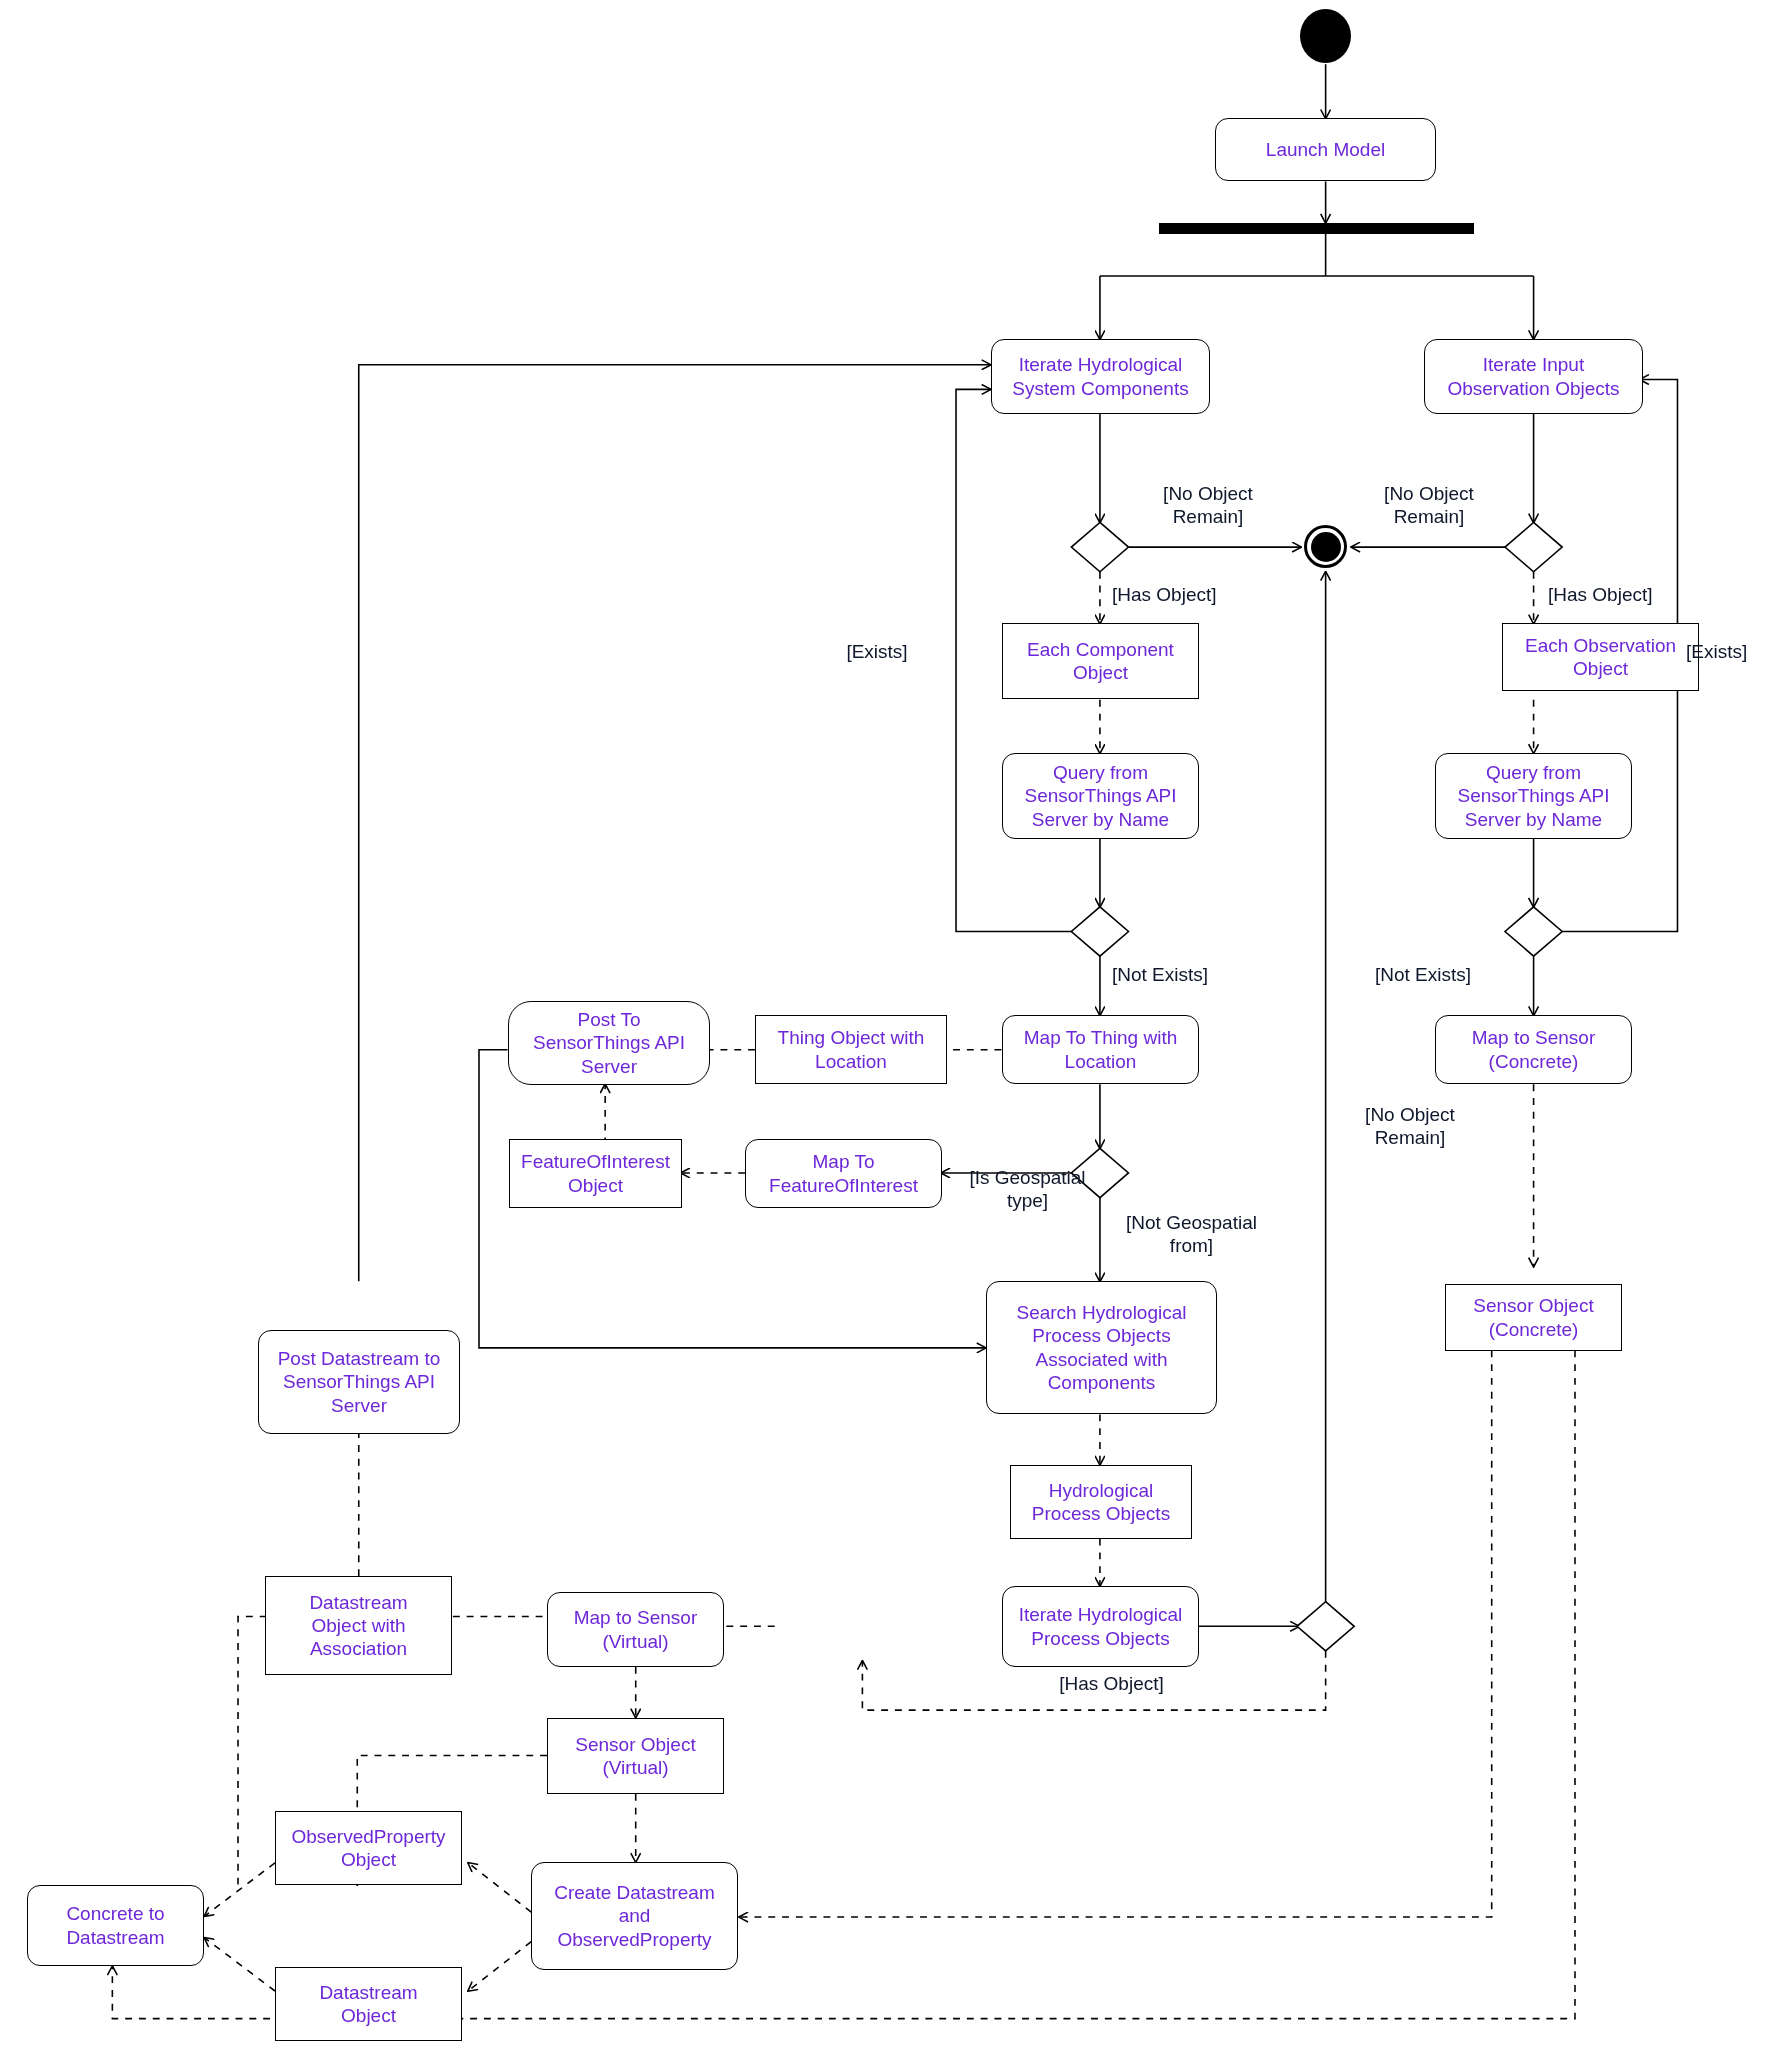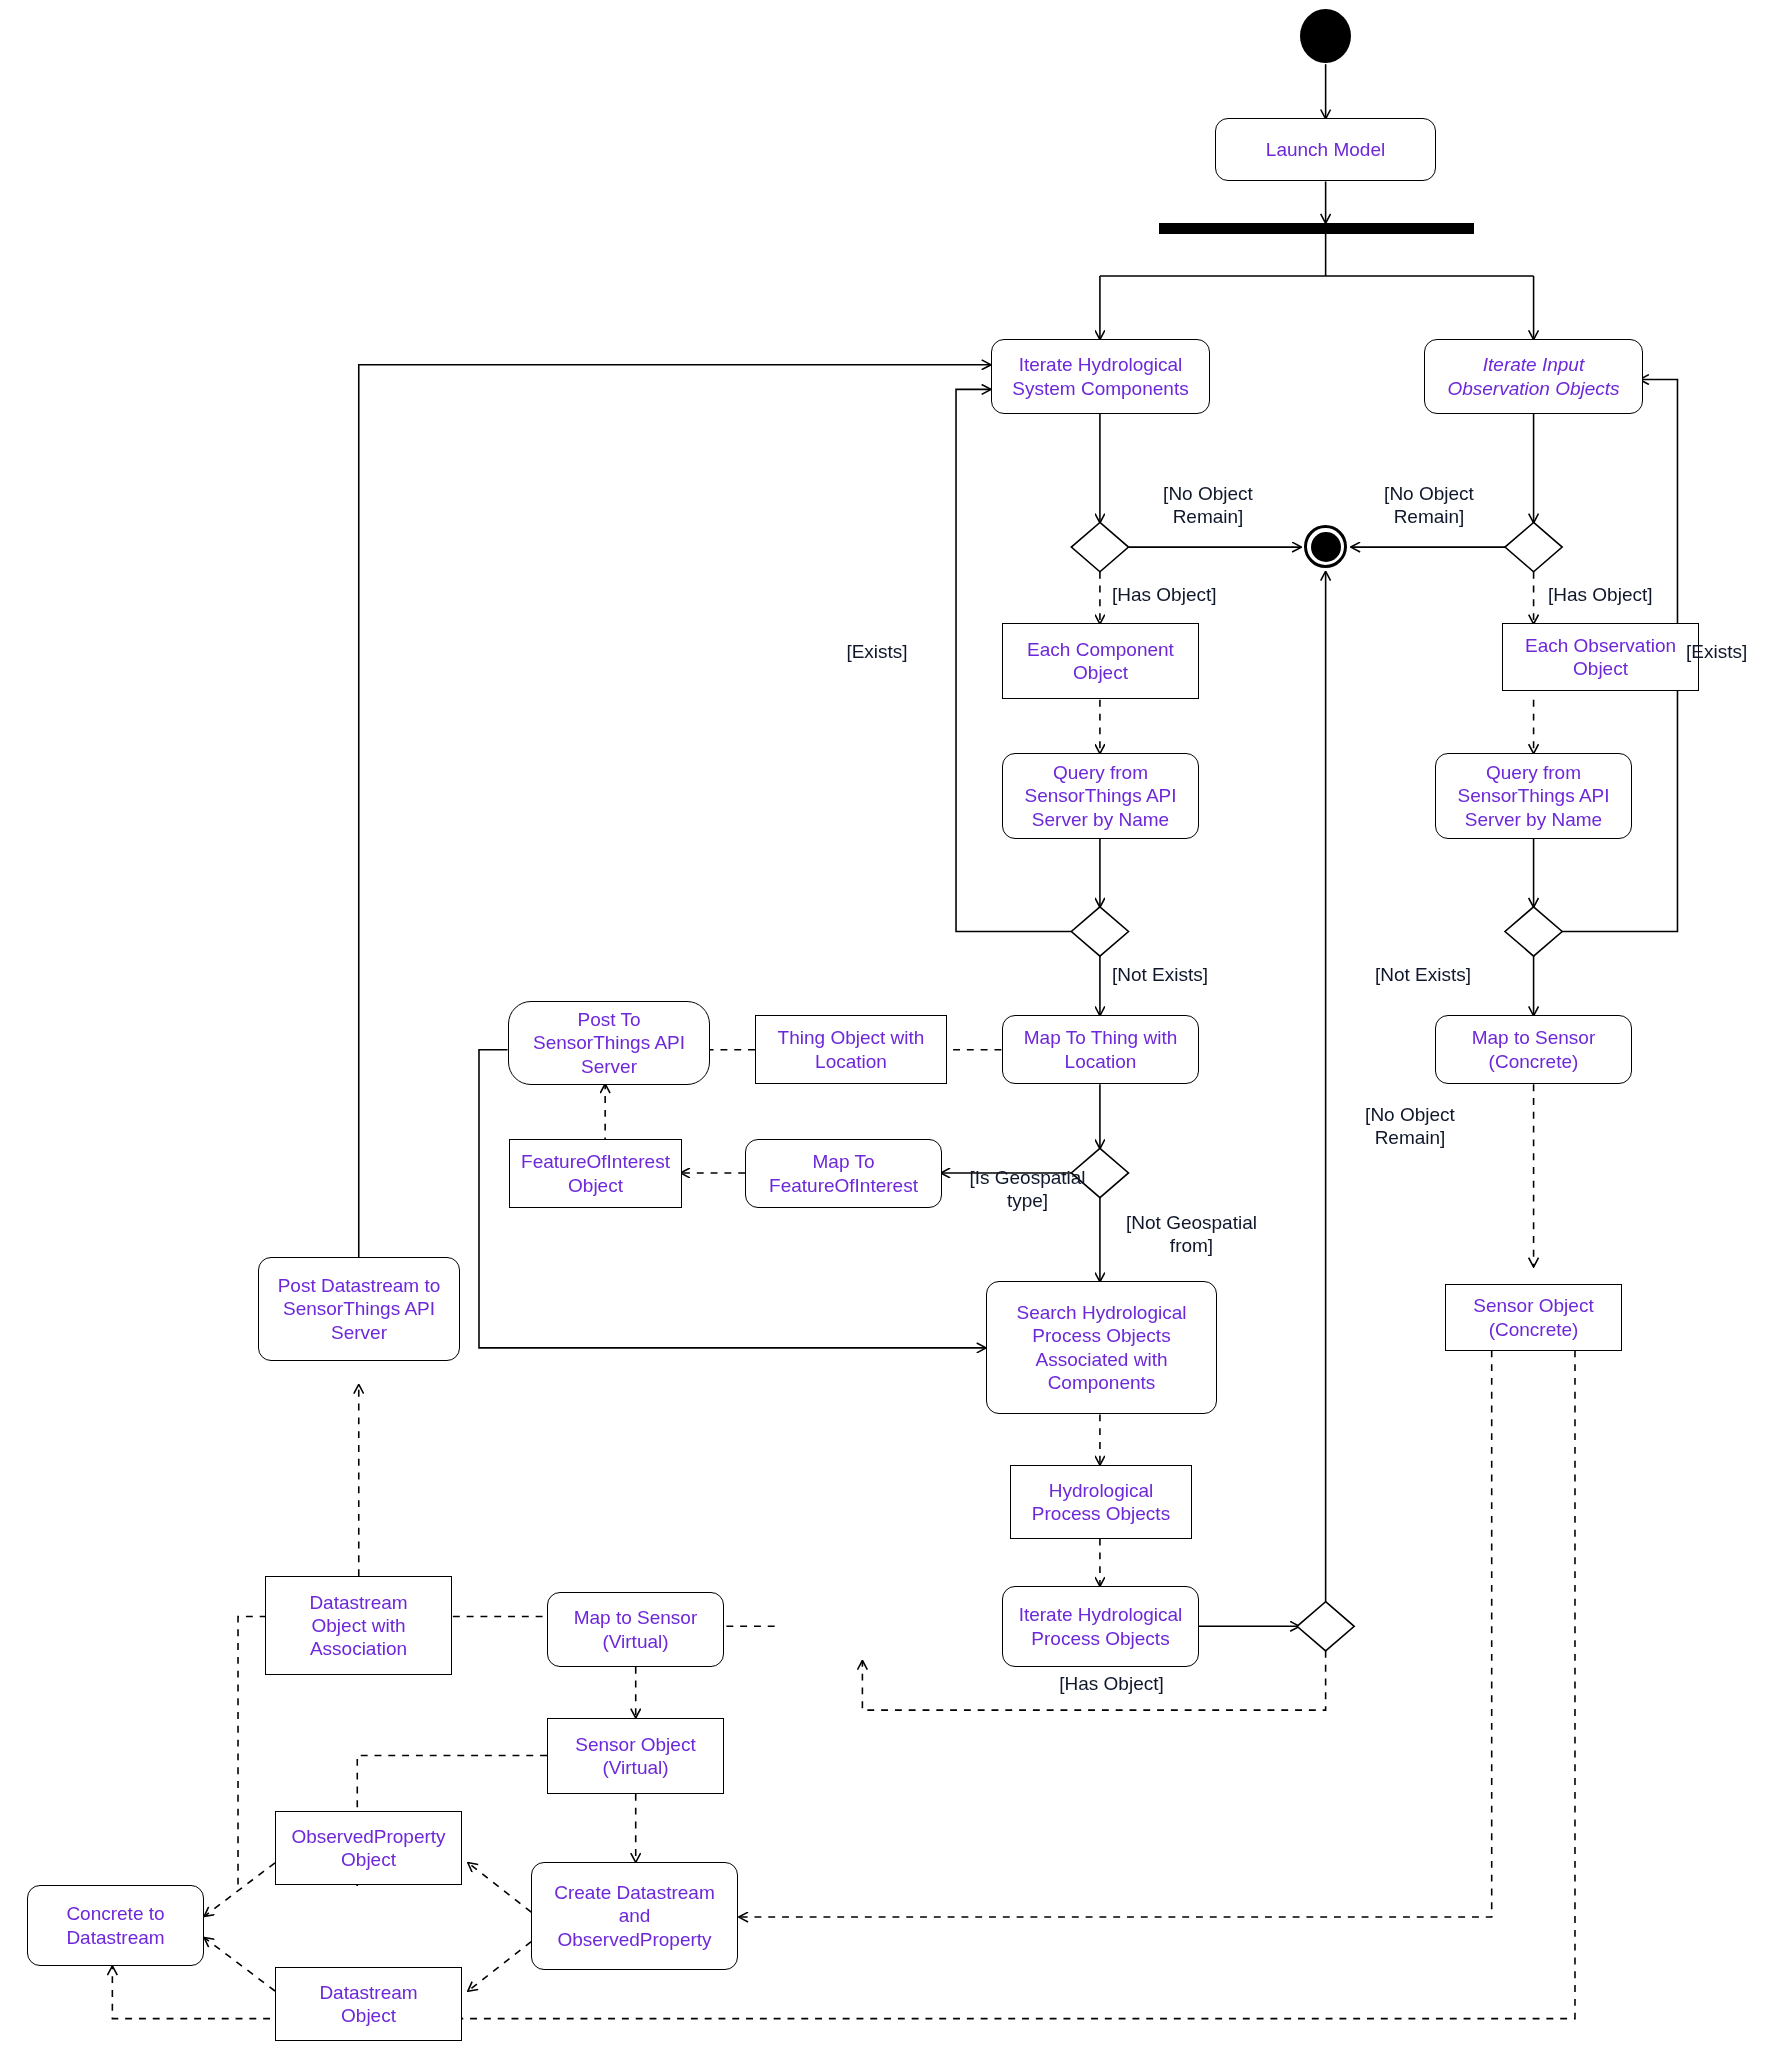--- a/index.html
+++ b/index.html
@@ -146,21 +146,21 @@
   <div class="final-outer" style="left:1304px;top:525px;width:43px;height:43px;"></div>
   <div class="final-inner" style="left:1311px;top:532px;width:30px;height:30px;"></div>
 
   <div class="fork" style="left:1159px;top:223px;width:315px;height:11px;"></div>
 
   <div class="node action" style="left: 1215px; top: 118px; width: 221px; height: 63px; white-space: pre-line;">Launch Model</div>
 
   <div class="node action" style="left: 991px; top: 339px; width: 219px; height: 75px; white-space: pre-line;">Iterate Hydrological
 System Components</div>
 
-  <div class="node action" style="left: 1424px; top: 339px; width: 219px; height: 75px; white-space: pre-line; font-style: italic;">Iterate Input
+  <div class="node action" style="left: 1424px; top: 339px; width: 219px; height: 75px; white-space: pre-line;">Iterate Input
 Observation Objects</div>
 
   <div class="node object" style="left: 1002px; top: 623px; width: 197px; height: 76px; white-space: pre-line;">Each Component
 Object</div>
 
   <div class="node object" style="left: 1502px; top: 623px; width: 197px; height: 68px; white-space: pre-line;">Each Observation
 Object</div>
 
   <div class="node action" style="left: 1002px; top: 753px; width: 197px; height: 86px; white-space: pre-line;">Query from
 SensorThings API
@@ -203,21 +203,21 @@
   <div class="node action" style="left: 1002px; top: 1586px; width: 197px; height: 81px; white-space: pre-line;">Iterate Hydrological
 Process Objects</div>
 
 
   <div class="node action" style="left: 547px; top: 1592px; width: 177px; height: 75px; white-space: pre-line;">Map to Sensor
 (Virtual)</div>
 
   <div class="node object" style="left: 547px; top: 1718px; width: 177px; height: 76px; white-space: pre-line;">Sensor Object
 (Virtual)</div>
 
-  <div class="node action" style="left: 258px; top: 1257px; width: 202px; height: 104px; white-space: pre-line;">Post Datastream to
+  <div class="node action" style="left: 258px; top: 1330px; width: 202px; height: 104px; white-space: pre-line;">Post Datastream to
 SensorThings API
 Server</div>
 
   <div class="node object" style="left: 265px; top: 1576px; width: 187px; height: 99px; white-space: pre-line;">Datastream
 Object with
 Association</div>
 
   <div class="node action" style="left: 531px; top: 1862px; width: 207px; height: 108px; white-space: pre-line;">Create Datastream
 and
 ObservedProperty</div>

